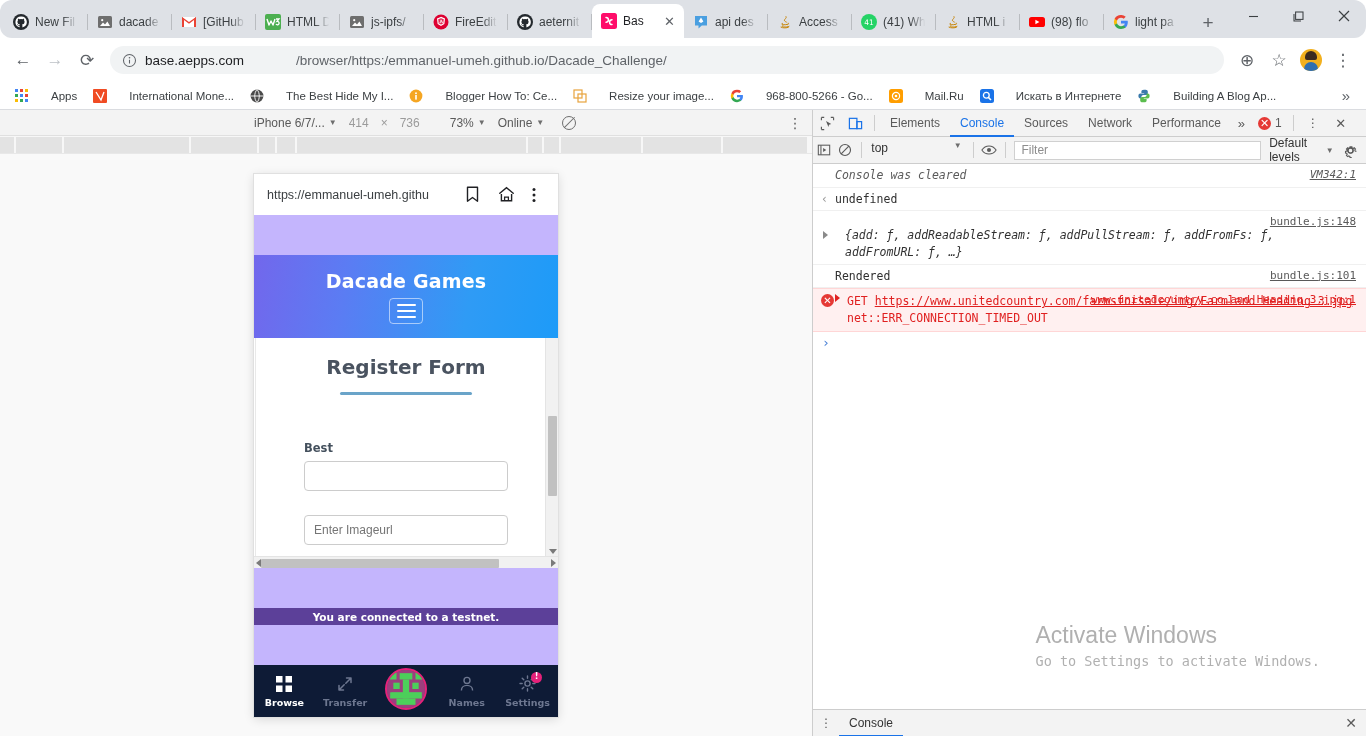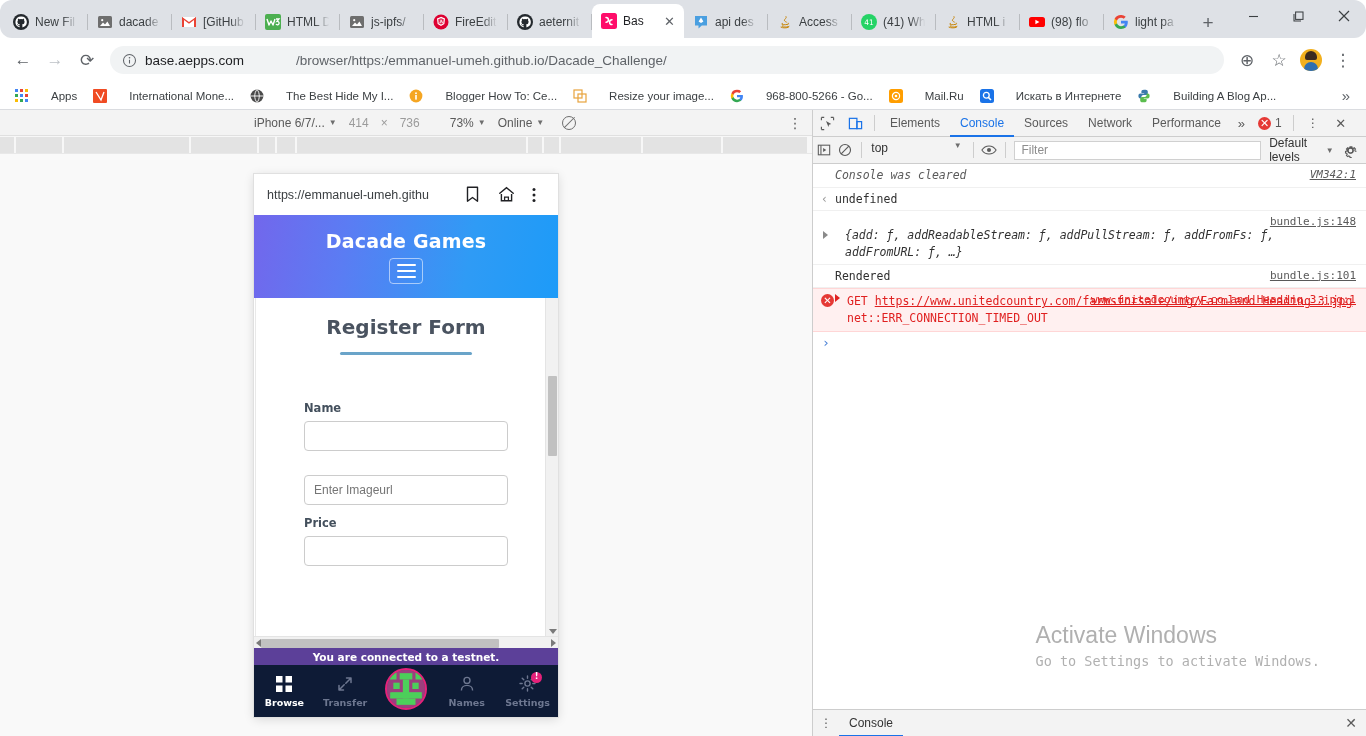--- a/index.html
+++ b/index.html
@@ -132,21 +132,21 @@
 
   .canvas {
     flex: 1; background: #f9f9f9; display: flex; justify-content: center;
     padding-top: 20px; overflow: hidden; position: relative;
   }
 
   
   .phone {
     width: 304px; height: 543px; background: #c4b5fd;
     box-shadow: 0 0 0 1px #e0e0e0, 0 2px 10px rgba(0,0,0,.14);
-    display: flex; flex-direction: column; position: relative;
+    display: flex; flex-direction: column; position: relative; gap: 40px;
   }
   .phone-urlbar {
     height: 41px; background: #fff; display: flex; align-items: center;
     padding: 0 13px; gap: 0; font-size: 12.5px; color: #3c4043; flex: none;
   }
   .phone-url { flex: 1; white-space: nowrap; overflow: hidden; }
   .phone-ic { width: 34px; display: flex; align-items: center; justify-content: center; color: #202124; }
 
   .phone-body { flex: 1; position: relative; overflow: hidden; background: #fff;
                 display: flex; flex-direction: column; }
@@ -678,21 +678,21 @@
                 <span></span>
               </div>
             </div>
 
             <div class="app-scroll">
               <div class="form-title">Register Form</div>
               <div class="title-rule"></div>
 
               <div class="field-wrap" style="margin-top:46px;">
                 <div>
-                  <div class="flabel">Name</div>
+                  <div class="flabel">Best</div>
                   <input class="finput" placeholder="" style="">
                 </div>
                 <div style="margin-top:18px;">
                   <input class="finput ph" placeholder="Enter Imageurl" style="">
                 </div>
                 <div style="margin-top:11px;">
                   <div class="flabel">Price</div>
                   <input class="finput" placeholder="" style="">
                 </div>
               </div>

